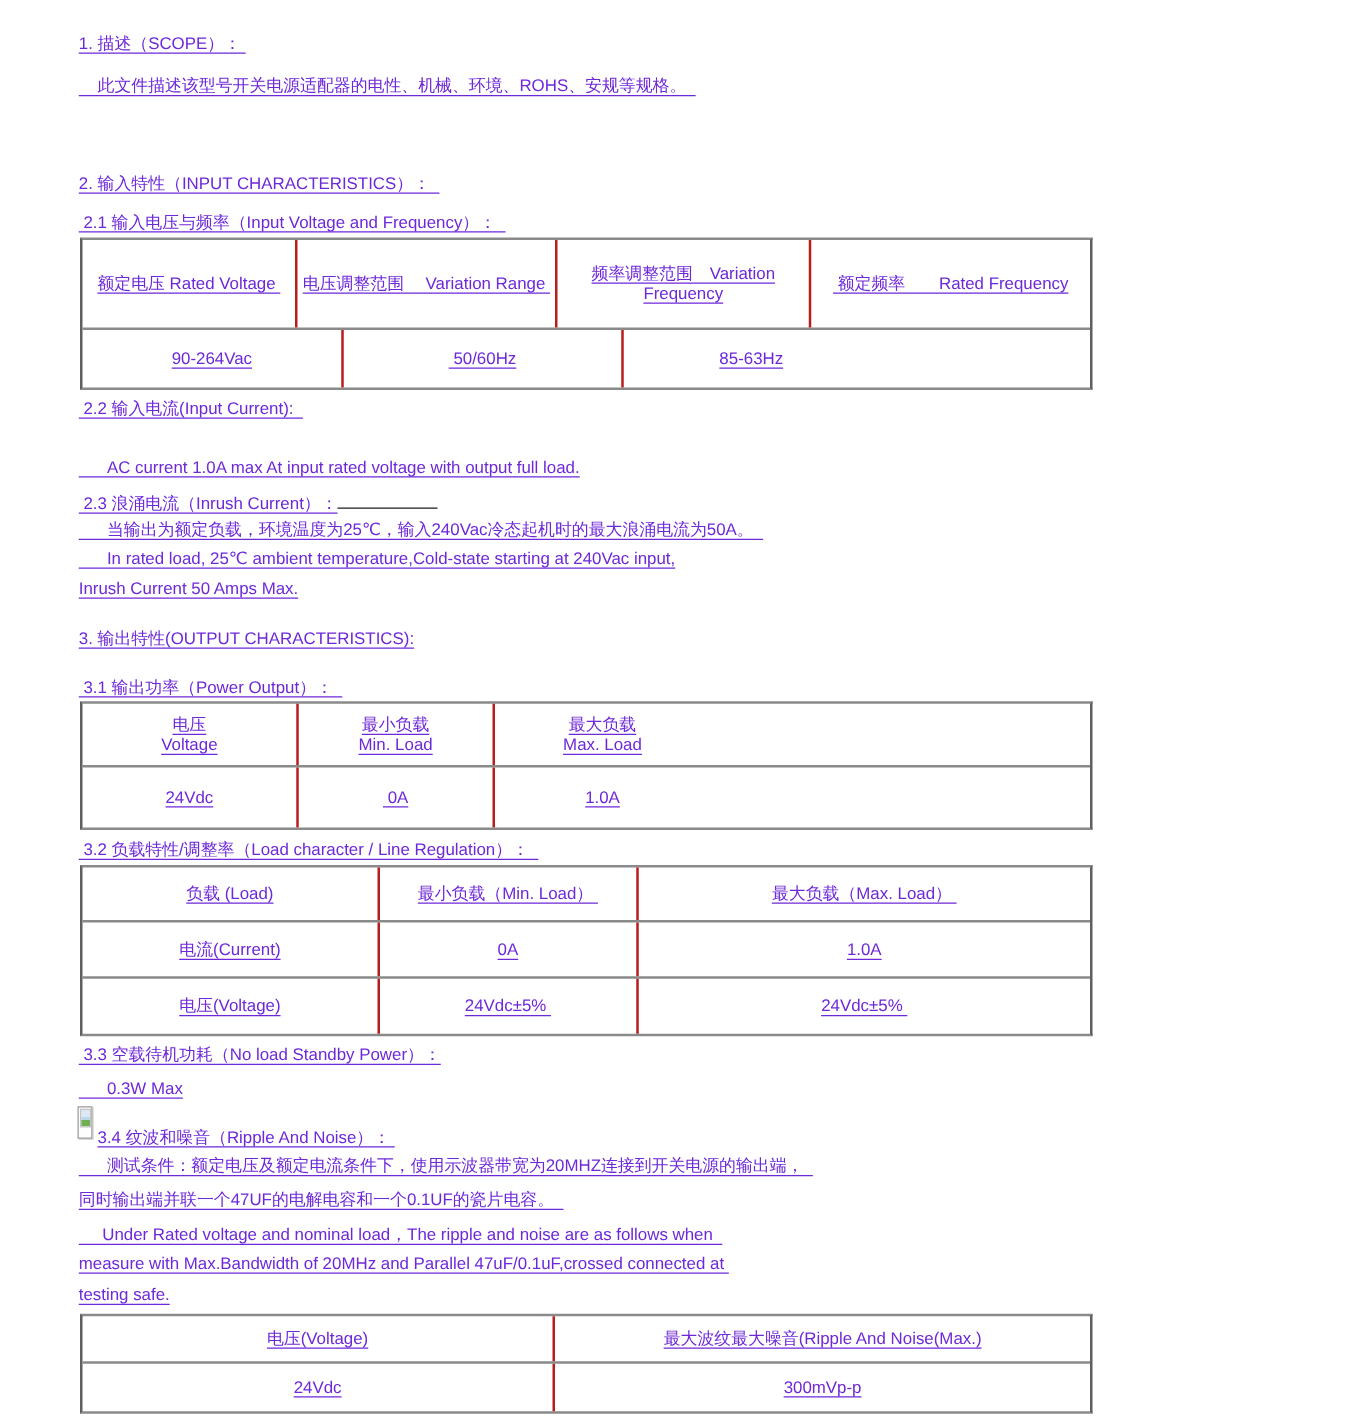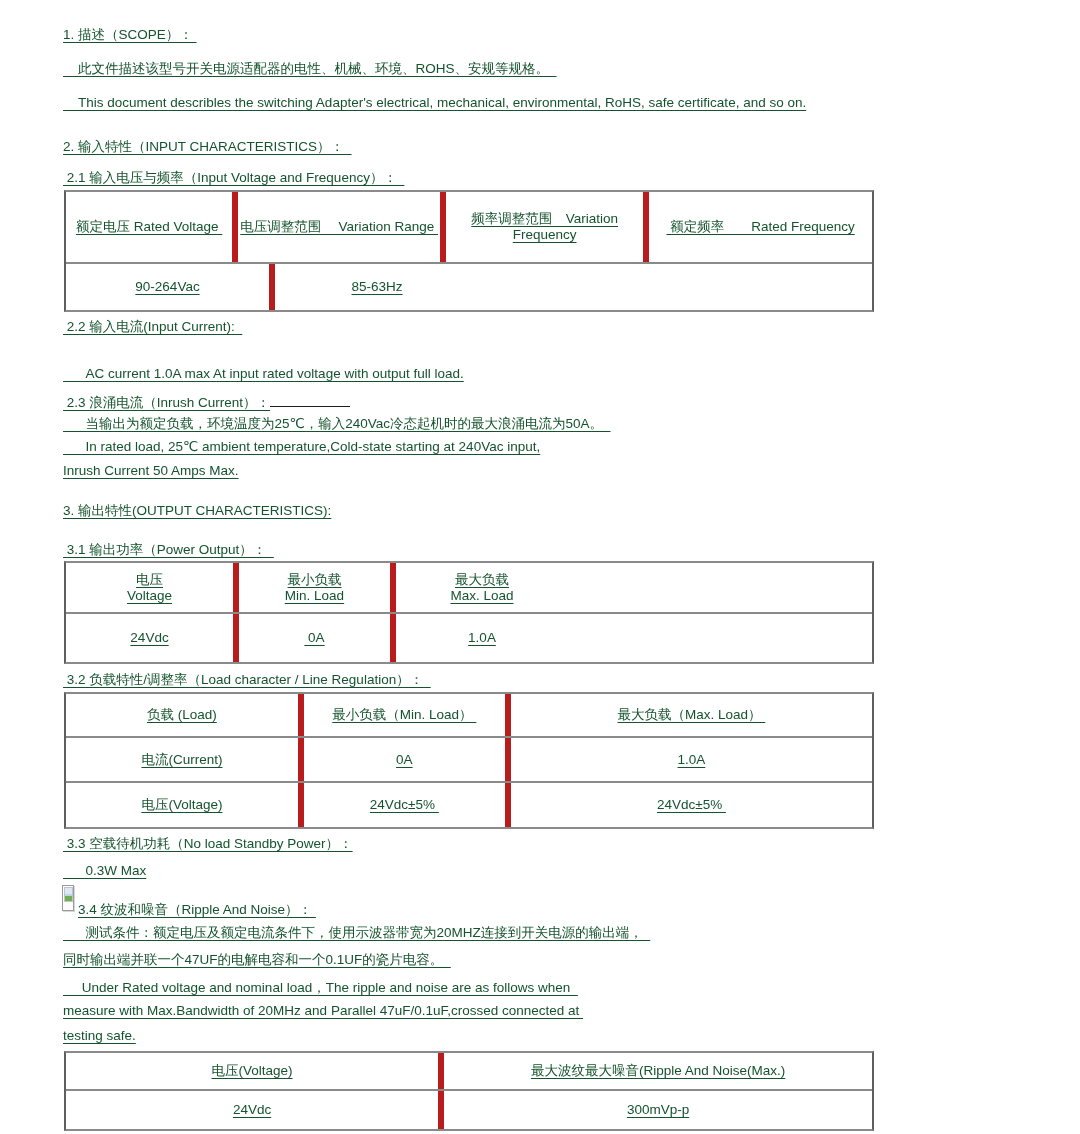--- a/index.html
+++ b/index.html
@@ -1,47 +1,46 @@
 <!DOCTYPE html>
 <html><head>
 <meta charset="utf-8">
 <style>
   html,body{margin:0;padding:0;background:#fff;}
   #page{
     position:relative;width:1080px;height:1134px;background:#ffffff;
     font-family:"Liberation Sans","DejaVu Sans",sans-serif;
-    font-size:13.5px;line-height:16px;color:#14532d;overflow:hidden;
+    font-size:13.5px;line-height:16px;color:#6d28d9;overflow:hidden;
   }
   .abs{position:absolute;white-space:pre;}
   .u{text-decoration:underline;text-decoration-thickness:1px;text-underline-offset:2.5px;}
   .tail{display:inline-block;width:80px;height:14px;border-bottom:1px solid #1d1d1d;vertical-align:baseline;}
   .tbl{position:absolute;box-sizing:border-box;background:#fff;
        border-top:2px solid #8a8a8a;border-bottom:2px solid #8a8a8a;
        border-left:2px solid #5f5f5f;border-right:2px solid #5f5f5f;}
   .row{display:flex;box-sizing:border-box;border-bottom:2px solid #8a8a8a;}
   .row:last-child{border-bottom:none;}
   .cell{box-sizing:border-box;display:flex;align-items:center;justify-content:center;
-        text-align:center;border-right:6px solid #b91c1c;padding:0 2px;}
+        text-align:center;border-right:2px solid #b91c1c;padding:0 2px;}
   .cell:last-child{border-right:none;}
   .cell span{white-space:pre-line;}
   
   .imgbox{position:absolute;left:62px;top:885px;width:12px;height:26px;box-sizing:border-box;
           border:1px solid #9b9b9b;background:#fdfdfd;box-shadow:1px 1px 0 #d7d7d7;}
   .imgbox .thumb{position:absolute;left:1px;top:1px;width:7px;height:13px;
           background:linear-gradient(#dce9f5 0 45%,#bcd6ea 45% 62%,#6fae52 62% 100%);
           border:1px solid #c4c4c4;}
 </style>
 </head>
 <body>
 
 <div id="page">
 
   <div class="abs" style="left:63px;top:27px"><span class="u">1. 描述（SCOPE）：&nbsp;</span></div>
   <div class="abs" style="left:63px;top:61px"><span class="u">&nbsp;&nbsp;&nbsp;&nbsp;此文件描述该型号开关电源适配器的电性、机械、环境、ROHS、安规等规格。&nbsp;&nbsp;</span></div>
-  <div class="abs" style="left:63px;top:95px"><span class="u">&nbsp;&nbsp;&nbsp;&nbsp;This document describles the switching Adapter's electrical, mechanical, environmental, RoHS, safe certificate, and so on.</span></div>
 
   <div class="abs" style="left:63px;top:139px"><span class="u">2. 输入特性（INPUT CHARACTERISTICS）：&nbsp;&nbsp;</span></div>
   <div class="abs" style="left:63px;top:170px"><span class="u">&nbsp;2.1 输入电压与频率（Input Voltage and Frequency）：&nbsp;&nbsp;</span></div>
 
   <div class="tbl" style="left:64px;top:190px;width:810px">
     <div class="row" style="height:72px">
       <div class="cell" style="width:173px">
           <span class="u">额定电压 Rated Voltage&nbsp;</span>
         </div>
       <div class="cell" style="width:209px">
@@ -51,20 +50,23 @@
           <span class="u">频率调整范围　Variation
 Frequency</span>
         </div>
       <div class="cell" style="width:224px">
           <span class="u">&nbsp;额定频率　　Rated Frequency</span>
         </div>
     </div>
     <div class="row" style="height:46px">
       <div class="cell" style="width:209px">
           <span class="u">90-264Vac</span>
+        </div>
+      <div class="cell" style="width:224px">
+          <span class="u">&nbsp;50/60Hz</span>
         </div>
       <div class="cell" style="width:204px">
           <span class="u">85-63Hz</span>
         </div>
     </div>
   </div>
 
   <div class="abs" style="left:63px;top:319px"><span class="u">&nbsp;2.2 输入电流(Input Current):&nbsp;&nbsp;</span></div>
   <div class="abs" style="left:63px;top:366px"><span class="u">&nbsp;&nbsp;&nbsp;&nbsp;&nbsp;&nbsp;AC current 1.0A max At input rated voltage with output full load.</span></div>
 

